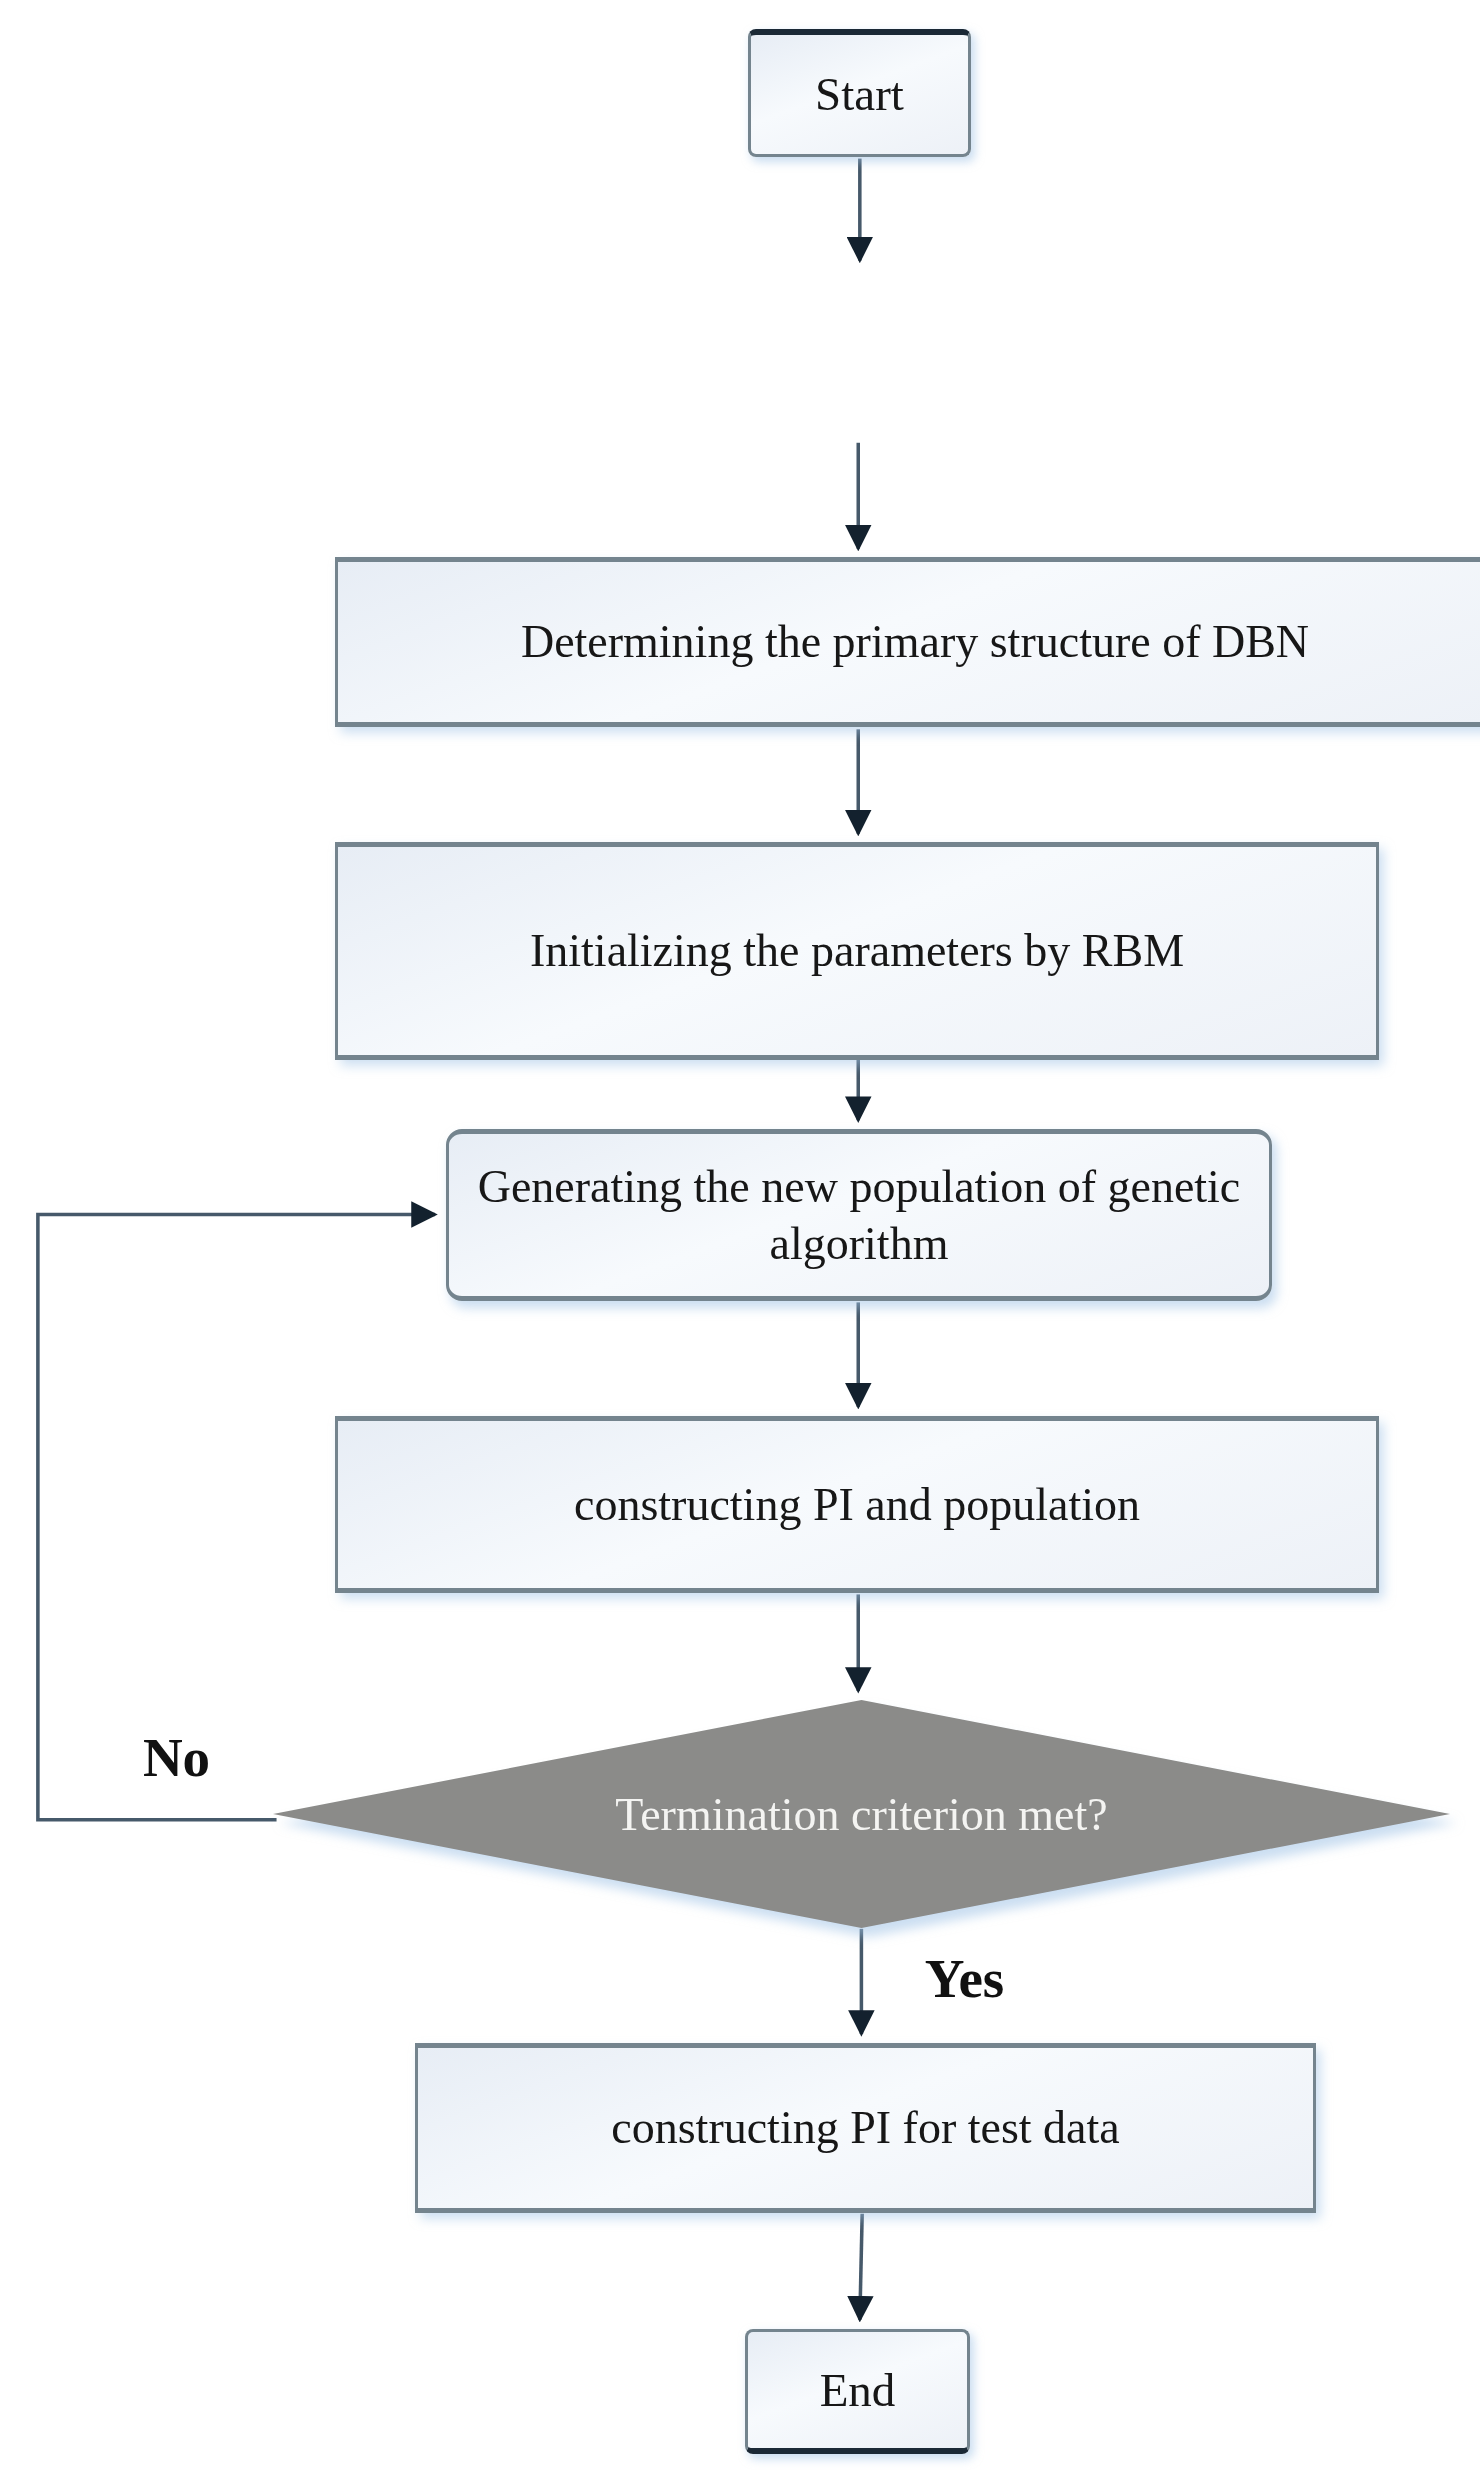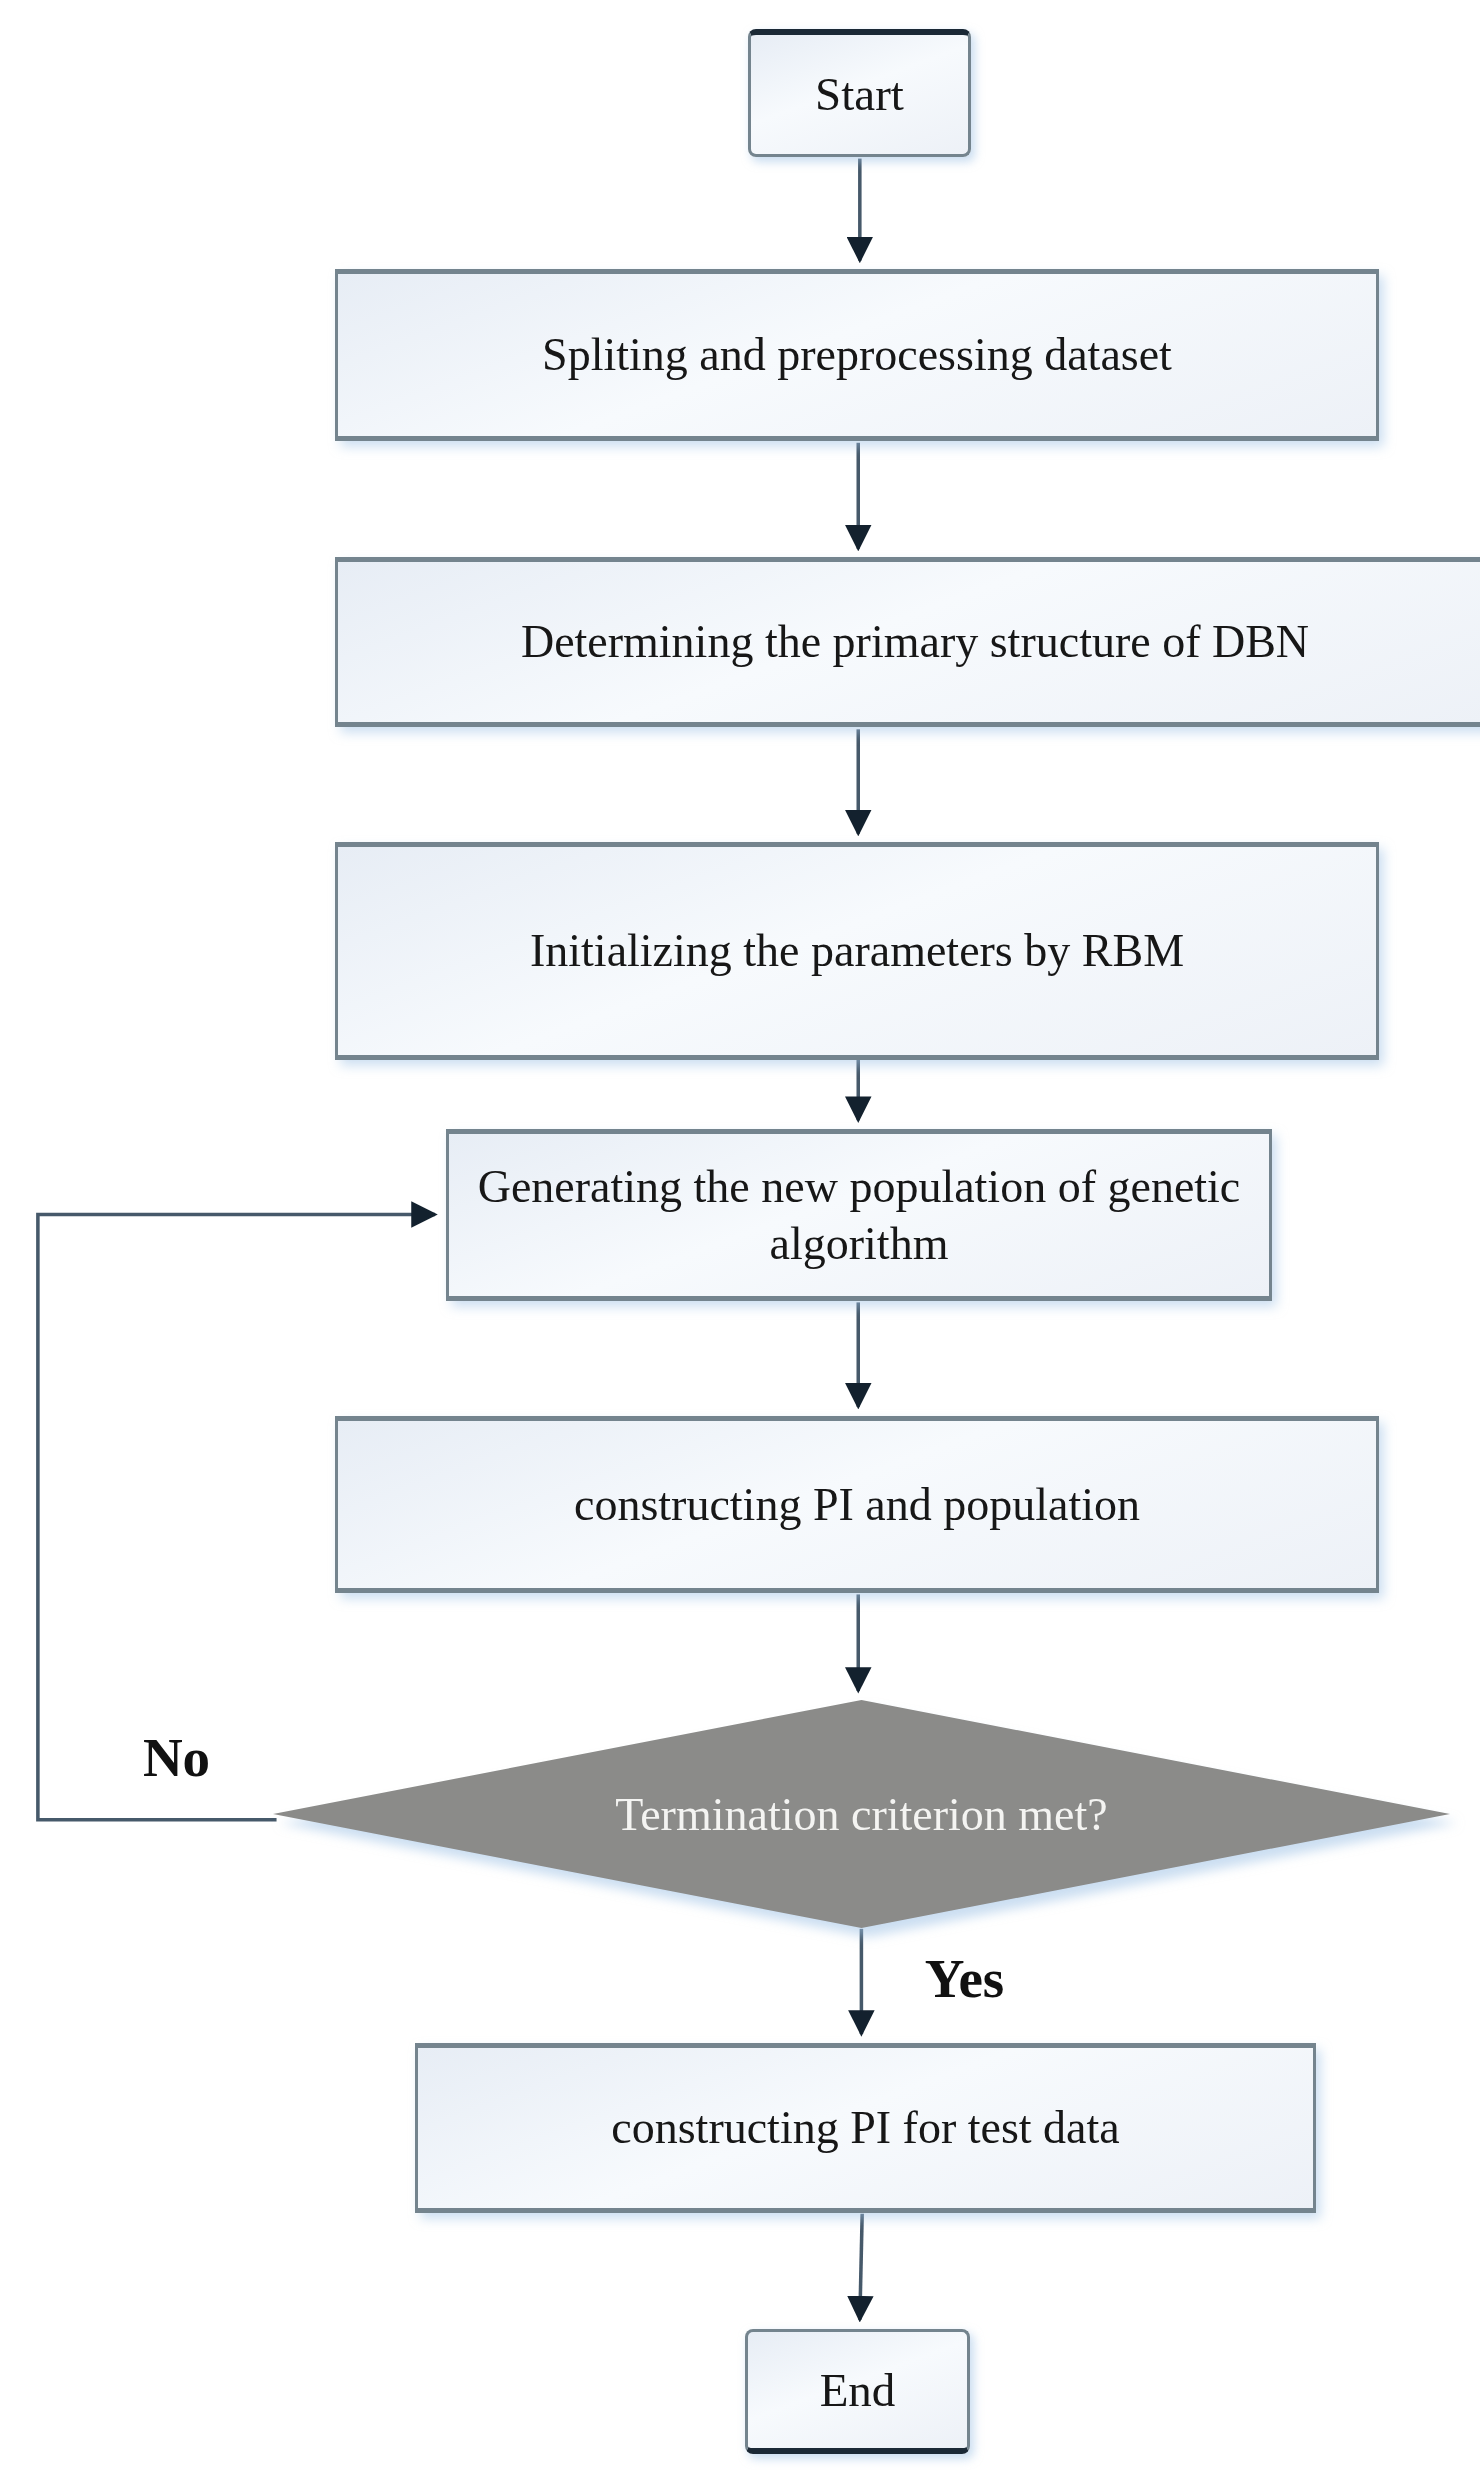--- a/index.html
+++ b/index.html
@@ -91,33 +91,30 @@
     <path class="edge" d="M 1093 2031 L 1093 2154" marker-end="url(#arrow)"></path>
     <path class="edge" d="M 1097 2457 L 1097 2591" marker-end="url(#arrow)"></path>
     <path class="edge" d="M 1098 2820 L 1095 2955" marker-end="url(#arrow)"></path>
     <path class="edge" d="M 352 2318 L 48 2318 L 48 1547 L 554 1547" marker-end="url(#arrow)"></path>
   </svg>
 
   <div class="node terminal start" style="left:748px;top:29px;width:223px;height:128px;">
     <span>Start</span>
   </div>
 
-  <div class="node process" style="left:335px;top:269px;width:1044px;height:172px;">
-    <span>Spliting and preprocessing dataset</span>
-  </div>
 
   <div class="node process" style="left:335px;top:557px;width:1160px;height:170px;">
     <span>Determining the primary structure of DBN</span>
   </div>
 
   <div class="node process" style="left:335px;top:842px;width:1044px;height:218px;">
     <span>Initializing the parameters by RBM</span>
   </div>
 
-  <div class="node process" style="left:446px;top:1129px;width:826px;height:172px;">
+  <div class="node process" style="left:446px;top:1129px;width:826px;height:172px;border-radius:16px;">
     <span>Generating the new population of genetic algorithm</span>
   </div>
 
   <div class="node process" style="left:335px;top:1416px;width:1044px;height:177px;">
     <span>constructing PI and population</span>
   </div>
 
   <div class="diamond-wrap" style="left:273px;top:1700px;width:1177px;height:228px;">
     <div class="diamond">
       <span>Termination criterion met?</span>

